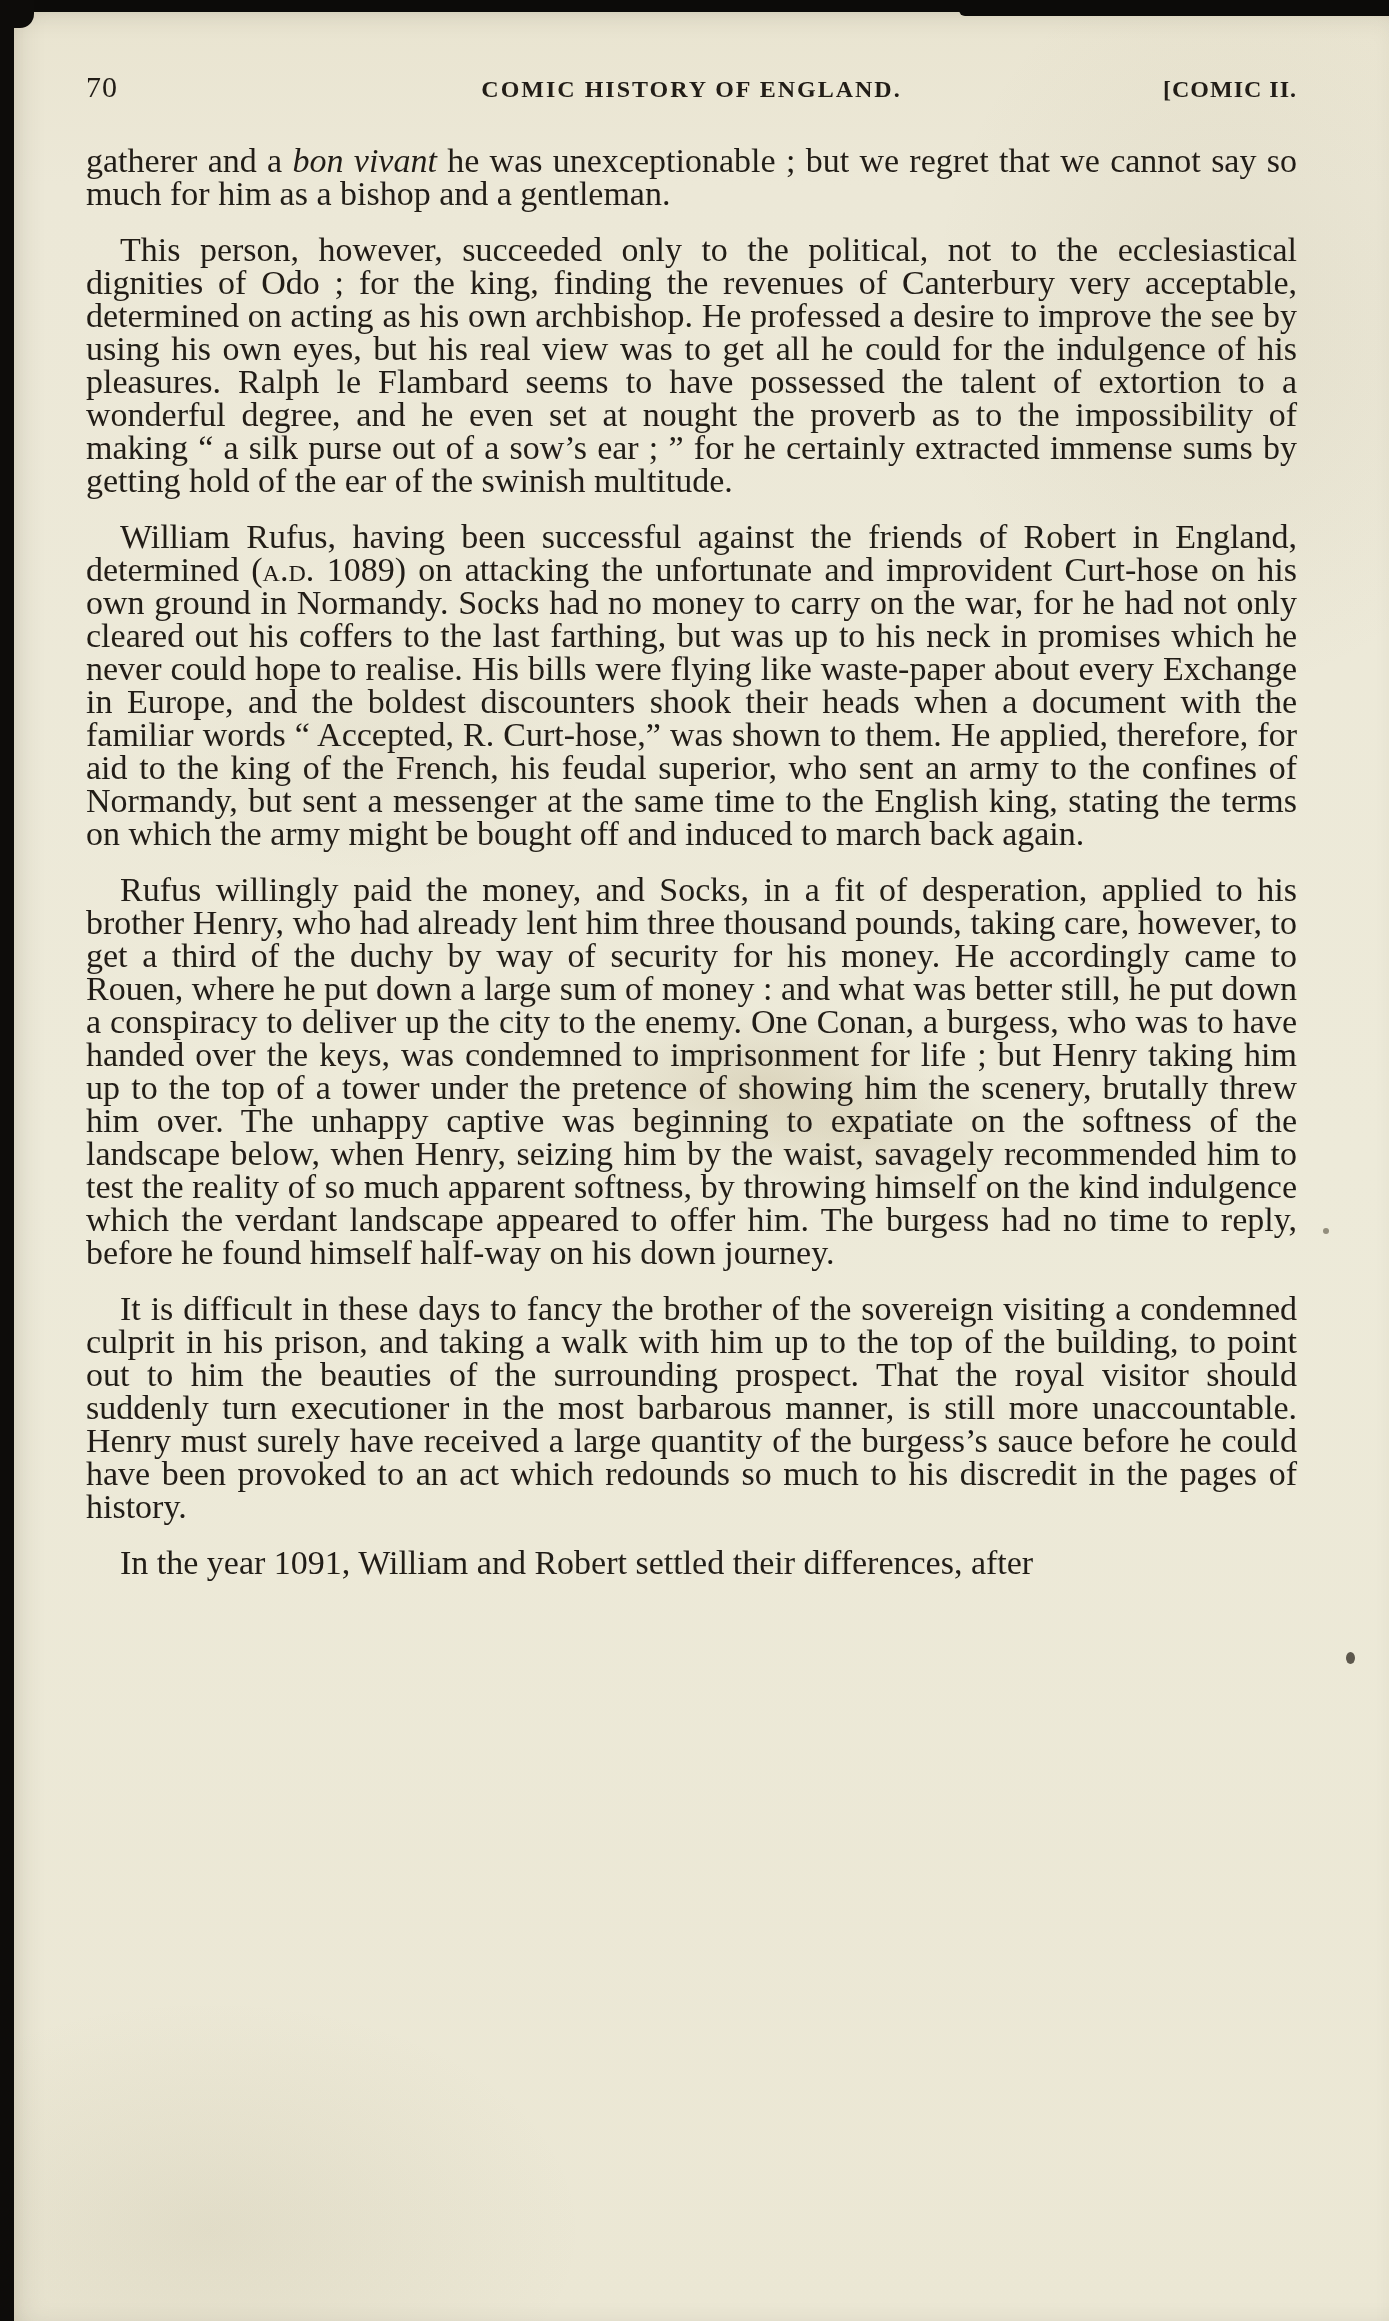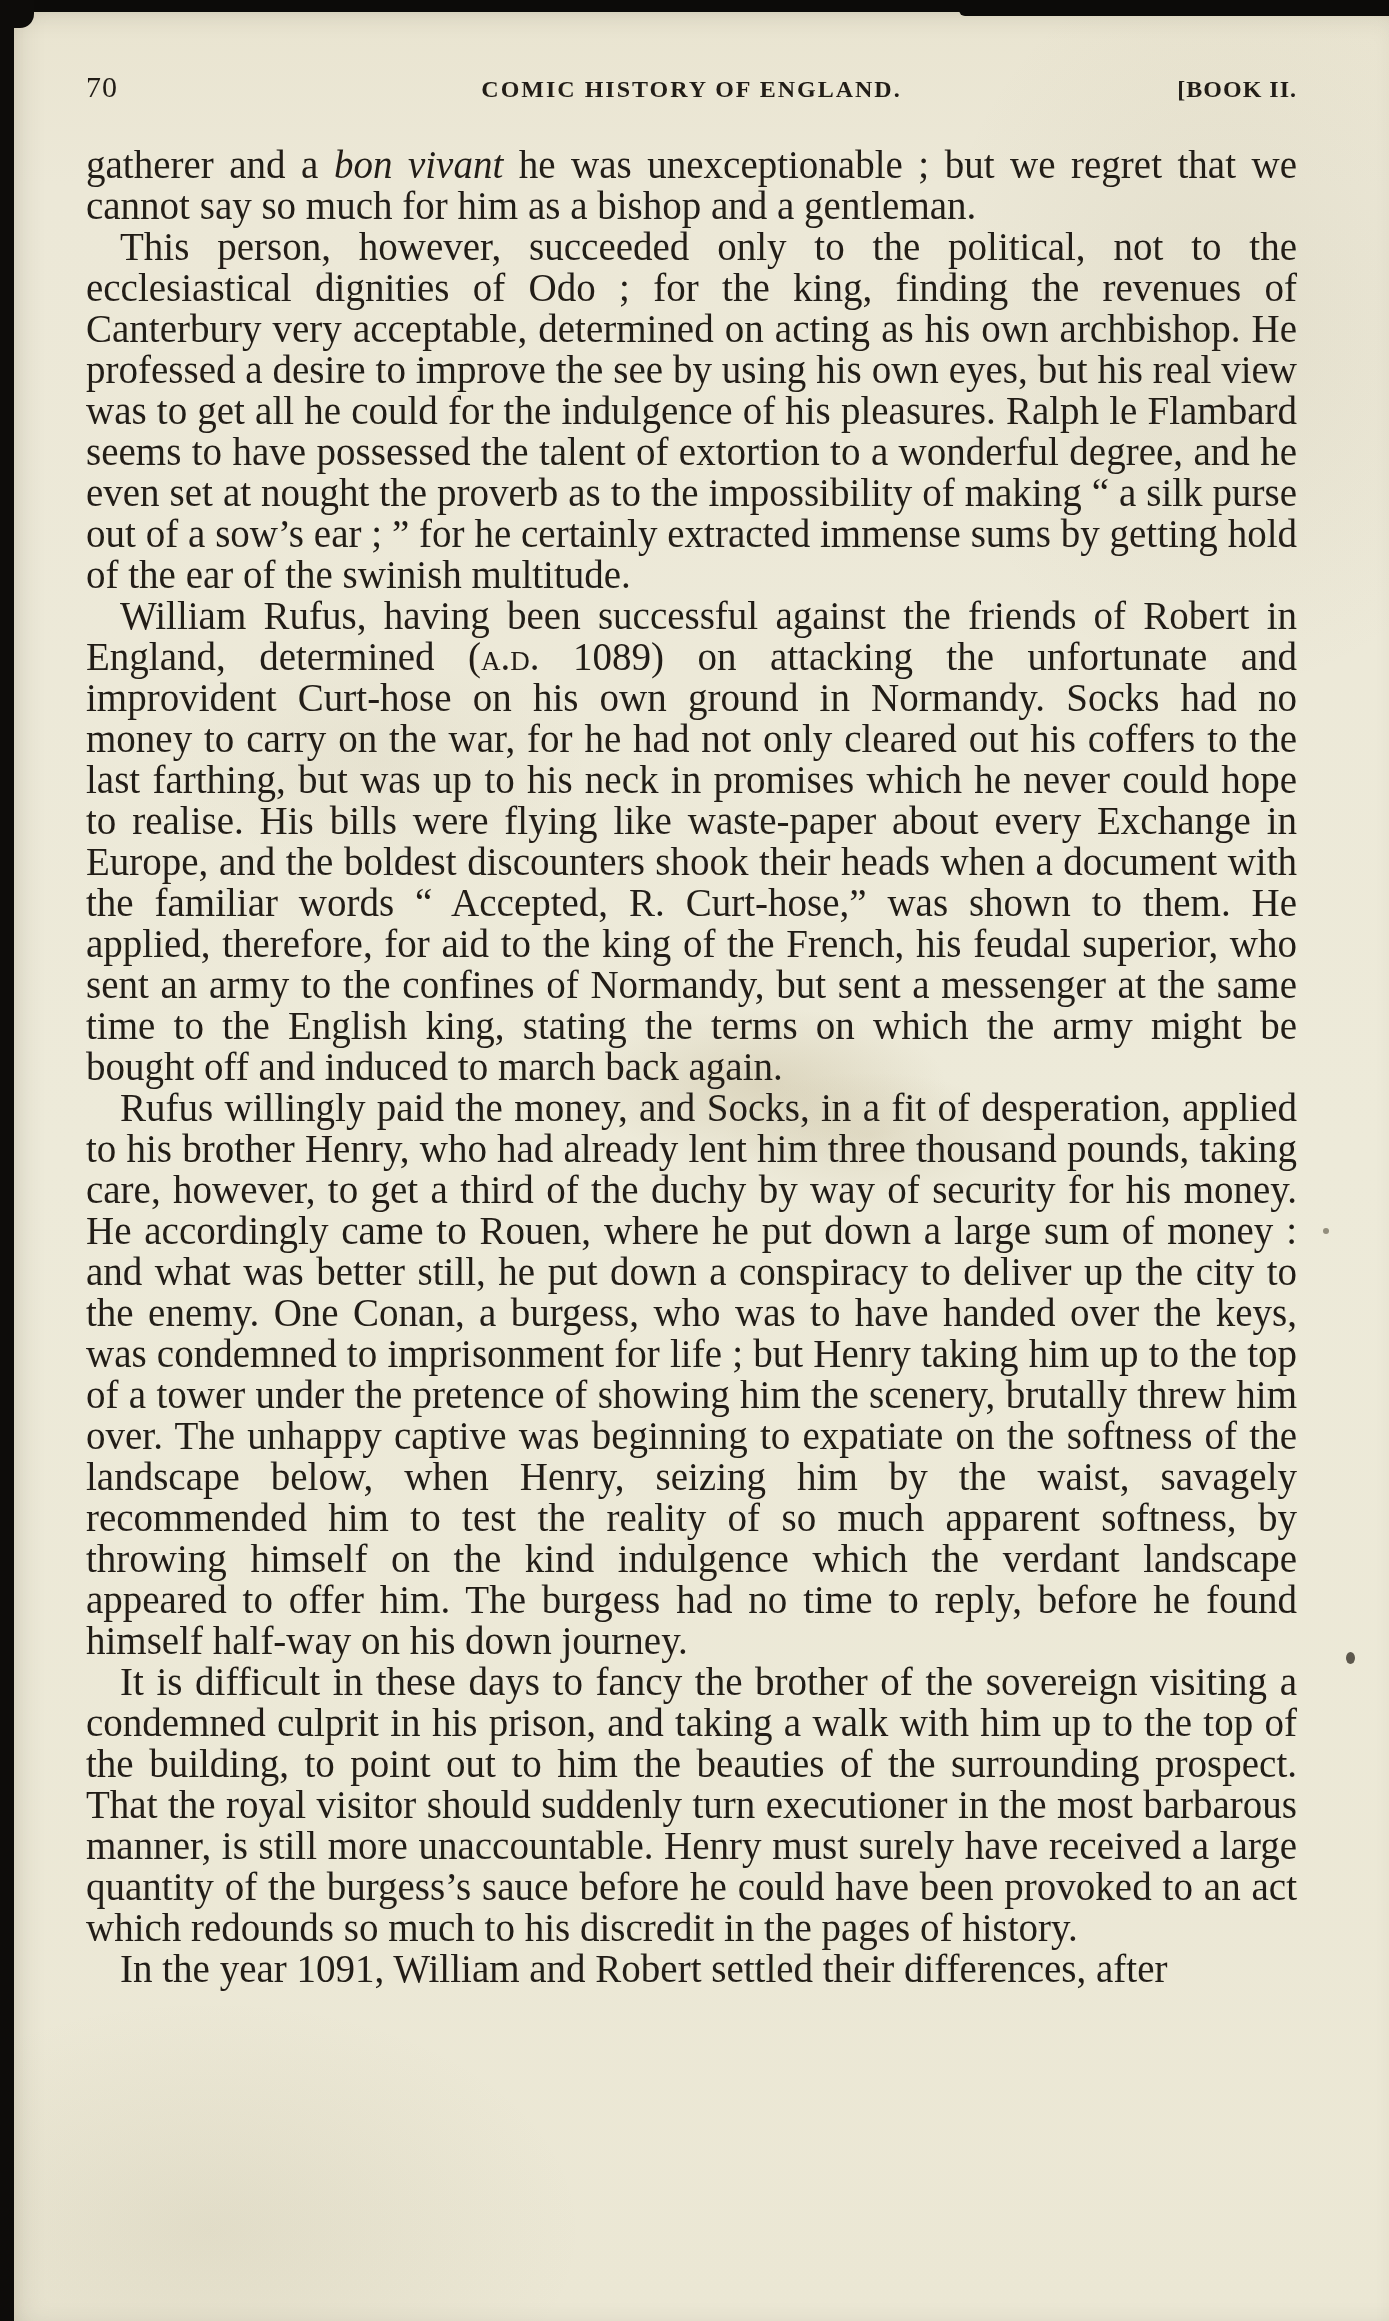--- a/index.html
+++ b/index.html
@@ -54,40 +54,41 @@
   .header {
     display: grid;
     grid-template-columns: 1fr auto 1fr;
     align-items: baseline;
     margin-bottom: 40px;
   }
   .page-number { font-size: 30px; justify-self: start; letter-spacing: 1px; }
   .running-title { font-size: 24px; letter-spacing: 2px; justify-self: center; font-weight: 600; margin-top: 12px; }
   .book-ref { font-size: 24px; letter-spacing: 1px; justify-self: end; font-weight: 600; }
   .body-text p {
-    font-size: 39px;
-    line-height: 41px;
+    font-size: 34px;
+    line-height: 33px;
     text-align: justify;
     text-justify: inter-word;
+    margin-top: 23px;
   }
   .body-text p.indent { text-indent: 34px; }
   .italic { font-style: italic; }
   .smallcaps { font-variant: small-caps; }
 </style>
 </head>
 <body>
 
 <div class="page">
   <div class="stains"></div>
 
   <div class="content">
     <div class="header">
       <span class="page-number">70</span>
       <span class="running-title">COMIC HISTORY OF ENGLAND.</span>
-      <span class="book-ref">[BOOK II.</span>
+      <span class="book-ref">[COMIC II.</span>
     </div>
     <div class="body-text">
         <p><span>gatherer and a </span><span class="italic">bon vivant</span><span> he was unexceptionable ; but we regret that we cannot say so much for him as a bishop and a gentleman.</span></p>
         <p class="indent"><span>This person, however, succeeded only to the political, not to the ecclesiastical dignities of Odo ; for the king, finding the revenues of Canterbury very acceptable, determined on acting as his own archbishop.  He professed a desire to improve the see by using his own eyes, but his real view was to get all he could for the indulgence of his pleasures.  Ralph le Flambard seems to have possessed the talent of extortion to a wonderful degree, and he even set at nought the proverb as to the impossibility of making “ a silk purse out of a sow’s ear ; ” for he certainly extracted immense sums by getting hold of the ear of the swinish multitude.</span></p>
         <p class="indent"><span>William Rufus, having been successful against the friends of Robert in England, determined (</span><span class="smallcaps">a.d.</span><span> 1089) on attacking the unfortunate and improvident Curt-hose on his own ground in Normandy.  Socks had no money to carry on the war, for he had not only cleared out his coffers to the last farthing, but was up to his neck in promises which he never could hope to realise.  His bills were flying like waste-paper about every Exchange in Europe, and the boldest discounters shook their heads when a document with the familiar words “ Accepted, R. Curt-hose,” was shown to them.  He applied, therefore, for aid to the king of the French, his feudal superior, who sent an army to the confines of Normandy, but sent a messenger at the same time to the English king, stating the terms on which the army might be bought off and induced to march back again.</span></p>
         <p class="indent"><span>Rufus willingly paid the money, and Socks, in a fit of desperation, applied to his brother Henry, who had already lent him three thousand pounds, taking care, however, to get a third of the duchy by way of security for his money.  He accordingly came to Rouen, where he put down a large sum of money : and what was better still, he put down a conspiracy to deliver up the city to the enemy.  One Conan, a burgess, who was to have handed over the keys, was condemned to imprisonment for life ; but Henry taking him up to the top of a tower under the pretence of showing him the scenery, brutally threw him over.  The unhappy captive was beginning to expatiate on the softness of the landscape below, when Henry, seizing him by the waist, savagely recommended him to test the reality of so much apparent softness, by throwing himself on the kind indulgence which the verdant landscape appeared to offer him.  The burgess had no time to reply, before he found himself half-way on his down journey.</span></p>
         <p class="indent"><span>It is difficult in these days to fancy the brother of the sovereign visiting a condemned culprit in his prison, and taking a walk with him up to the top of the building, to point out to him the beauties of the surrounding prospect.  That the royal visitor should suddenly turn executioner in the most barbarous manner, is still more unaccountable.  Henry must surely have received a large quantity of the burgess’s sauce before he could have been provoked to an act which redounds so much to his discredit in the pages of history.</span></p>
         <p class="indent"><span>In the year 1091, William and Robert settled their differences, after</span></p>
       </div>
   </div>

